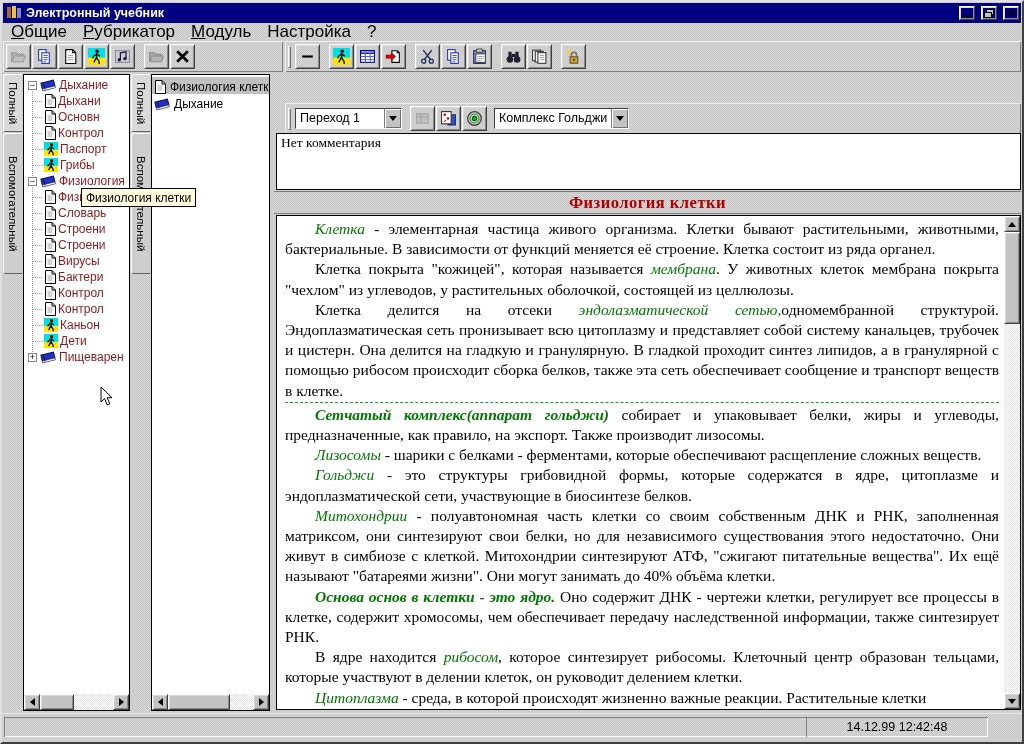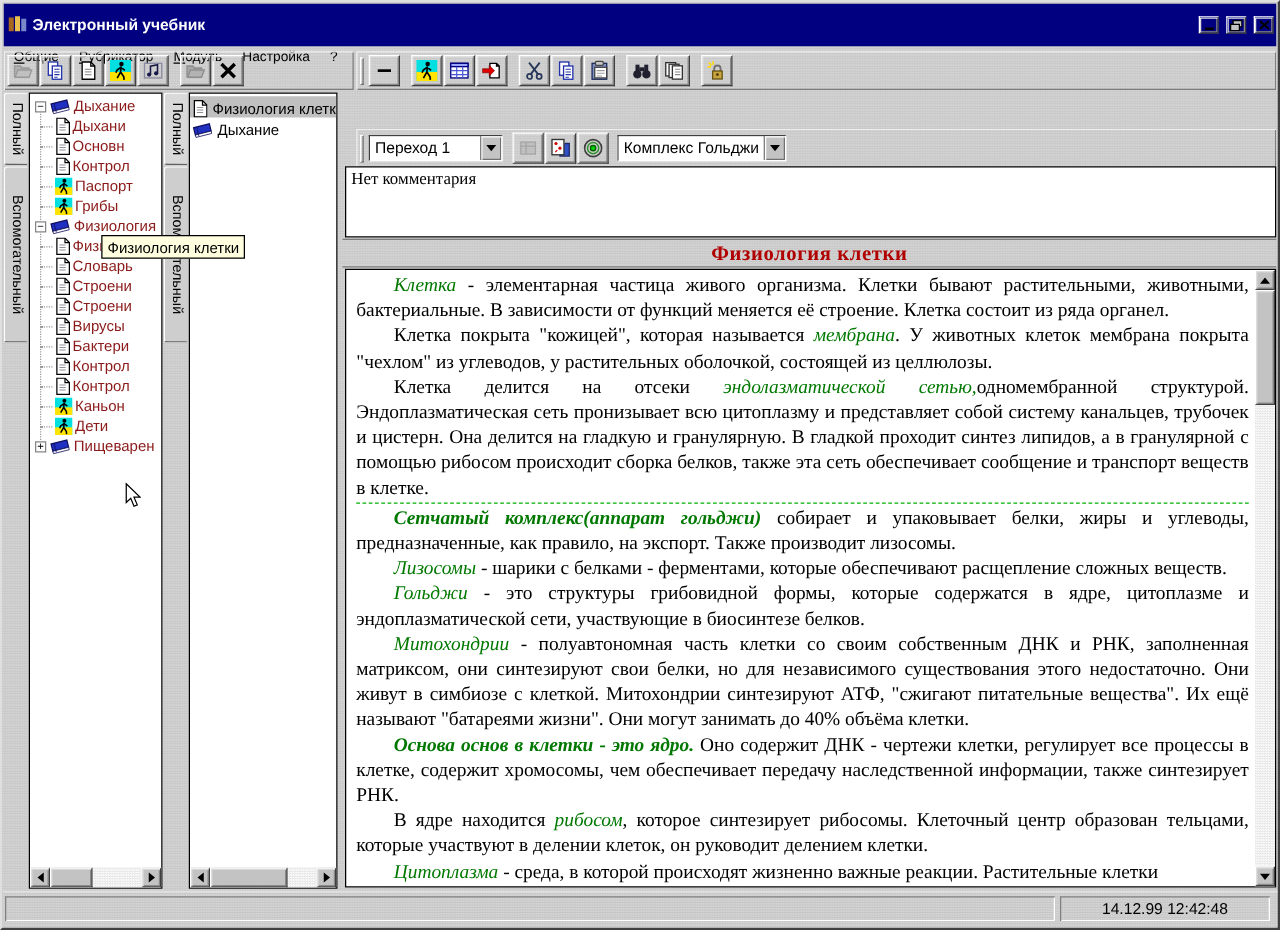--- a/index.html
+++ b/index.html
@@ -1,27 +1,27 @@
 <!DOCTYPE html>
 <html style="--treecol: #8b1a1a; --termcol: #007800; --titlecol: #b00000; --selcol: #c0c0c0; --tipbg: #ffffdf;"><head>
 <meta charset="utf-8">
 <style>
   *{margin:0;padding:0;box-sizing:border-box}
   html,body{width:1024px;height:744px;overflow:hidden;background:#000;font-family:"Liberation Sans",sans-serif}
   #win{position:relative;width:1024px;height:744px;background:#c3c3c3;border:2px solid;border-color:#dfdfdf #404040 #404040 #dfdfdf}
   .tex{background-color:#c6c6c6;background-image:conic-gradient(#d7d7d7 25%,transparent 0 50%,#d7d7d7 0 75%,transparent 0);background-size:2px 2px}
   #inner{position:absolute;left:0;top:0;width:1020px;height:740px}
   
-  #titlebar{position:absolute;left:1px;top:1px;width:1018px;height:34px;background:#000080;display:flex;align-items:center;color:#fff;font-weight:bold;font-size:12.5px;padding:0 2px 0 3px;gap:4px}
+  #titlebar{position:absolute;left:1px;top:1px;width:1018px;height:20px;background:#000080;display:flex;align-items:center;color:#fff;font-weight:bold;font-size:12.5px;padding:0 2px 0 3px;gap:4px}
   #titlebar .spring{flex:1}
   .wbtn{width:16px;height:14px;border:1px solid;border-color:#fff #404040 #404040 #fff;box-shadow:inset 1px 1px 0 #dcdcdc,inset -1px -1px 0 #8a8a8a;display:flex;align-items:flex-end;justify-content:center;color:#000;font-size:11px;line-height:10px;font-weight:bold}
   .wbtn.cl{align-items:center;margin-left:2px}
   .minbar{width:7px;height:2px;background:#000;margin-bottom:2px}
   
-  #menubar{position:absolute;left:1px;top:35px;width:1018px;height:18px;display:flex;align-items:center;gap:16px;padding-left:8px;font-size:11px;color:#000}
+  #menubar{position:absolute;left:1px;top:21px;width:1018px;height:18px;display:flex;align-items:center;gap:16px;padding-left:8px;font-size:17px;color:#000}
   .menu-item u{text-decoration:underline}
   
   .toolbar{position:absolute;height:31px;box-shadow:inset 1px 1px 0 #efefef,inset -1px -1px 0 #7d7d7d;display:flex;align-items:center}
   #tbL{left:1px;top:39px;width:280px;padding-left:3px}
   #tbR1{left:283px;top:39px;width:736px}
   #tbR2{left:283px;top:70px;width:736px}
   #tbR3{left:283px;top:101px;width:736px;height:31px}
   .grip{width:3px;height:22px;border:1px solid;border-color:#fff #707070 #707070 #fff;margin:0 4px 0 3px;flex:none}
   .tbtn{width:25px;height:25px;flex:none;display:flex;align-items:center;justify-content:center;border:1px solid;border-color:#fff #404040 #404040 #fff;box-shadow:inset 1px 1px 0 #d8d8d8,inset -1px -1px 0 #8a8a8a;margin-right:1px;background:transparent}
   .tbtn.disabled svg{filter:grayscale(1) opacity(.55)}
@@ -69,21 +69,21 @@
   #textarea{position:absolute;left:274px;top:213px;width:745px;height:495px;background:#fff;border:1px solid #000}
   #textbody{position:absolute;left:0;top:0;right:16px;bottom:0;overflow:hidden;padding:3px 5px 0 8px;font-family:"Liberation Serif",serif;font-size:15.5px;line-height:20.2px;text-align:justify;color:#000}
   #textbody p{text-indent:30px}
   .term{color:var(--termcol,#007800);font-style:italic}
   .term-bold{color:var(--termcol,#007800);font-style:italic;font-weight:bold}
   .sep-dashed{height:2px;border-top:1px dashed #00b000;margin:1px 0}
   
   #statusbar{position:absolute;left:0;top:711px;width:1020px;height:27px;box-shadow:inset 0 1px 0 #e8e8e8}
   .scell{position:absolute;top:4px;height:20px;box-shadow:inset 1px 1px 0 #808080,inset -1px -1px 0 #fff;font-size:12.5px;display:flex;align-items:center;justify-content:center;color:#000}
   #scell1{left:2px;width:840px}
-  #scell2{left:846px;width:168px}
+  #scell2{left:804px;width:182px}
   
   #tooltip{position:absolute;left:79px;top:186px;height:19px;background:var(--tipbg,#ffffdf);border:1px solid #000;font-size:12px;padding:2px 4px 0 4px;white-space:nowrap;z-index:40;color:#000}
   #cursor{position:absolute;left:98px;top:384px;z-index:50}
 </style>
 </head>
 <body>
 
 <div id="win">
  <div id="inner" class="tex">
 

